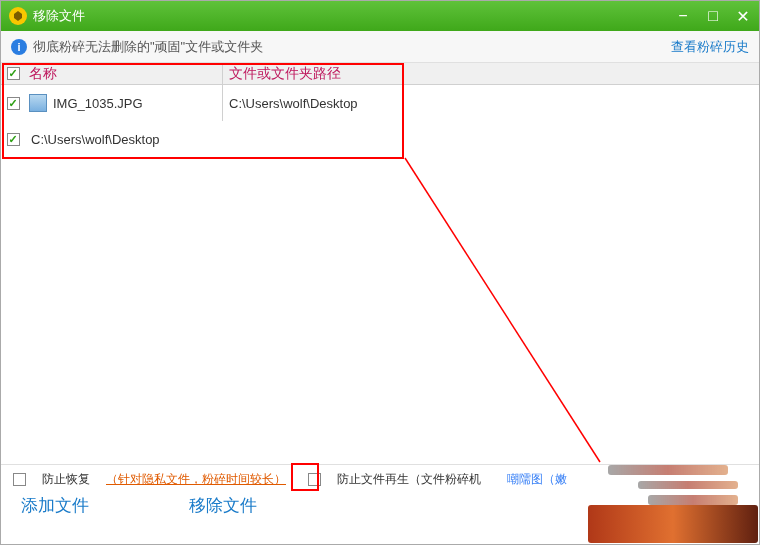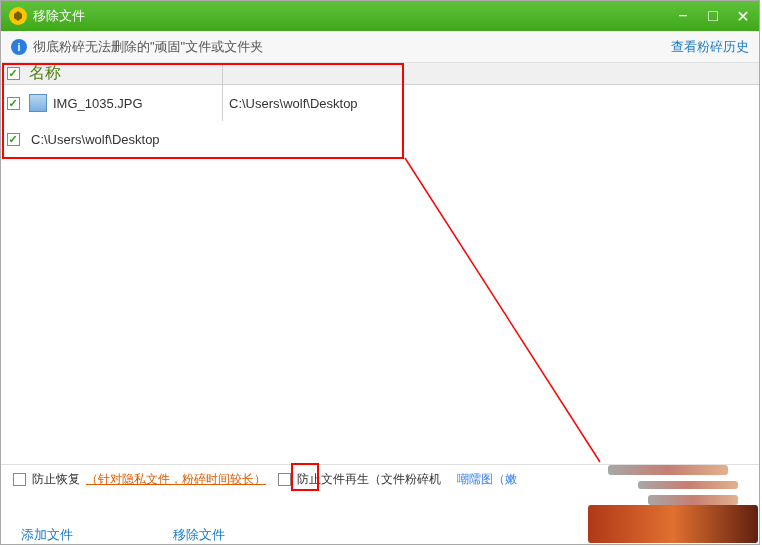--- a/index.html
+++ b/index.html
@@ -8,35 +8,35 @@
 .titlebar { height: 30px; background: linear-gradient(to bottom, #5fc23a, #3fa81a); display: flex; align-items: center; padding: 0 8px; color: #fff; font-size: 13px; }
 .titlebar-icon { width: 18px; height: 18px; background: #f9c700; border-radius: 50%; margin-right: 6px; display: flex; align-items: center; justify-content: center; }
 .titlebar-icon svg { width: 12px; height: 12px; }
 .title-text { flex: 1; }
 .winbtns { display: flex; gap: 14px; color: #fff; font-size: 16px; }
 .winbtn { cursor: pointer; width: 16px; text-align: center; }
 .infobar { height: 32px; background: #f7f7f7; border-bottom: 1px solid #e0e0e0; display: flex; align-items: center; padding: 0 10px; font-size: 13px; color: #555; }
 .info-icon { width: 16px; height: 16px; background: #2a7de1; border-radius: 50%; color: #fff; font-size: 11px; font-weight: bold; text-align: center; line-height: 16px; margin-right: 6px; }
 .info-text { flex: 1; }
 .history-link { color: #1a7bc9; cursor: pointer; text-align: center; }
-.table-header { height: 22px; background: #f0f0f0; border-bottom: 1px solid #d0d0d0; display: flex; align-items: center; font-size: 16px; color: #4d7c0f; }
+.table-header { height: 22px; background: #f0f0f0; border-bottom: 1px solid #d0d0d0; display: flex; align-items: center; font-size: 14px; color: #be185d; }
 .col-check { width: 24px; display: flex; align-items: center; justify-content: center; }
 .col-name { width: 198px; padding-left: 4px; border-right: 1px solid #d0d0d0; height: 100%; display: flex; align-items: center; }
 .col-path { flex: 1; padding-left: 6px; height: 100%; display: flex; align-items: center; }
 .file-list { flex: 1; overflow: auto; }
 .file-row { height: 36px; display: flex; align-items: center; font-size: 13px; color: #333; }
 .checkbox { width: 13px; height: 13px; border: 1px solid #888; background: #fff; display: flex; align-items: center; justify-content: center; cursor: pointer; }
 .checkbox.checked::after { content: "✓"; color: #2fa016; font-size: 11px; font-weight: bold; line-height: 1; }
 .file-icon { width: 18px; height: 18px; margin-right: 6px; display: flex; align-items: center; justify-content: center; }
 .file-icon.img { background: linear-gradient(to bottom, #b8d8f0, #7ab0e0); border: 1px solid #5a90c0; }
 .file-icon.txt { background: #fff; border: 1px solid #c0c0c0; border-left: 3px solid #d0d0d0; position: relative; }
 .file-icon.txt::after { content: ""; position: absolute; top: 2px; left: 2px; right: 2px; height: 1px; background: #aaa; box-shadow: 0 3px 0 #aaa, 0 6px 0 #aaa; }
-.bottom-options { height: 30px; border-top: 1px solid #e0e0e0; display: flex; align-items: center; padding: 0 12px; font-size: 12px; color: #333; gap: 6px; }
+.bottom-options { height: 30px; border-top: 1px solid #e0e0e0; display: flex; align-items: center; padding: 0 12px; font-size: 12px; color: #333; gap: 16px; }
 .opt-hint { color: #e05a00; text-decoration: underline; }
-.bottom-actions { height: 50px; display: flex; align-items: flex-end; padding: 0 20px; font-size: 13px; }
+.bottom-actions { height: 50px; display: flex; align-items: flex-start; padding: 0 20px; font-size: 17px; }
 .action-link { color: #1a7bc9; cursor: pointer; margin-right: 100px; }
 .red-box-1 { position: absolute; border: 2px solid #f00; pointer-events: none; left: 2px; top: 63px; width: 402px; height: 96px; }
 .red-box-2 { position: absolute; border: 2px solid #f00; pointer-events: none; left: 291px; top: 463px; width: 28px; height: 28px; }
 .red-line { position: absolute; pointer-events: none; left: 0; top: 0; }
 .smudge { position: absolute; right: 4px; bottom: 2px; width: 180px; height: 90px; pointer-events: none; }
 .smudge div { position: absolute; background: linear-gradient(90deg, rgba(80,80,80,0.5), rgba(160,40,20,0.6), rgba(200,100,30,0.5)); border-radius: 3px; filter: blur(0.7px); }
 </style>
 </head>
 <body>
 
@@ -60,20 +60,21 @@
     <div class="info-icon">i</div>
     <span class="info-text">彻底粉碎无法删除的"顽固"文件或文件夹</span>
     <span class="history-link">查看粉碎历史</span>
   </div>
 
   <div class="table-header">
     <div class="col-check">
       <div class="checkbox checked"></div>
     </div>
     <div class="col-name">名称</div>
+    <div class="col-path">文件或文件夹路径</div>
   </div>
 
   <div class="file-list" id="file-list">
       <div class="file-row">
         <div class="col-check">
           <div class="checkbox checked"></div>
         </div>
         <div class="col-name">
           <div class="file-icon img"></div>
           <span>IMG_1035.JPG</span>

